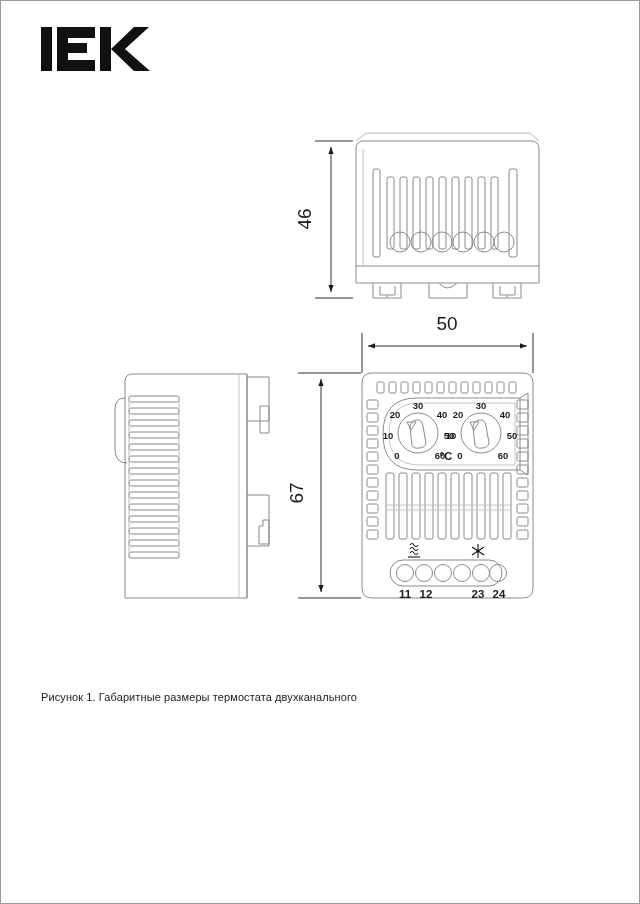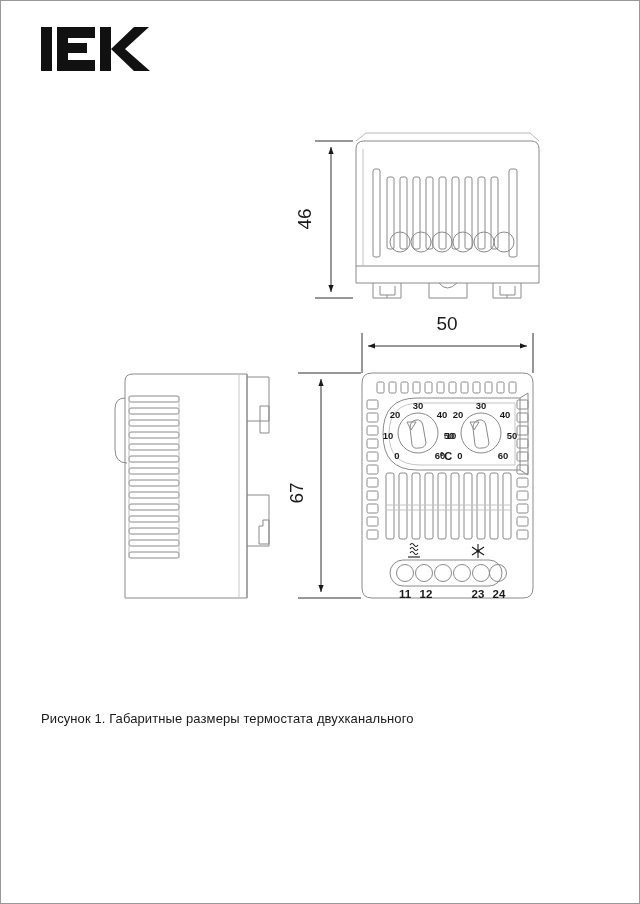--- a/index.html
+++ b/index.html
@@ -33,22 +33,22 @@
   #drawing {
     position: absolute;
     left: 0;
     top: 0;
     width: 640px;
     height: 904px;
   }
   #caption {
     position: absolute;
     left: 40px;
-    top: 710px;
-    font-size: 13px;
+    top: 690px;
+    font-size: 11px;
     color: #1a1a1a;
     letter-spacing: 0.1px;
     white-space: nowrap;
   }
 </style>
 </head>
 <body>
 
 <div id="page">
 

